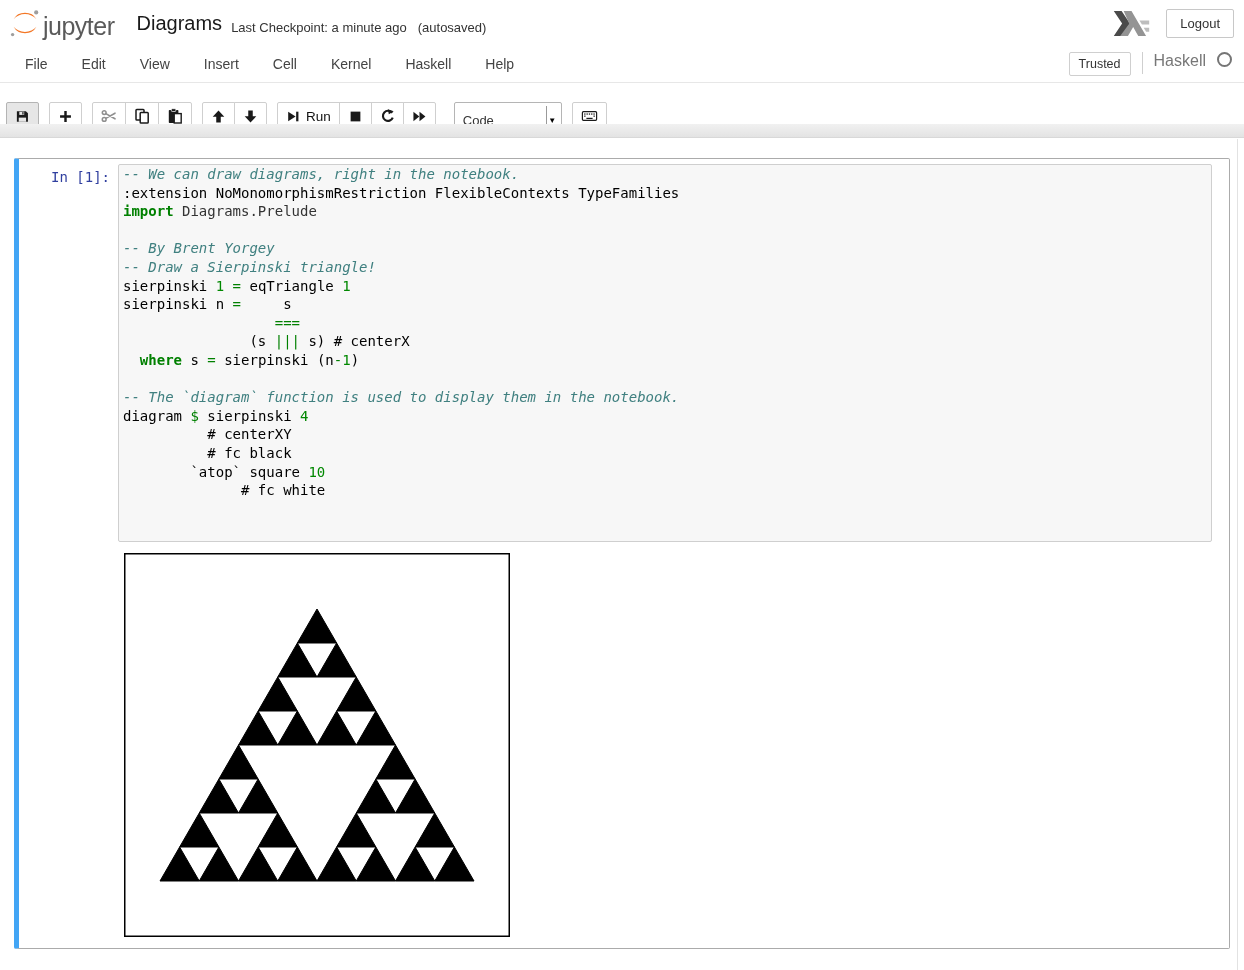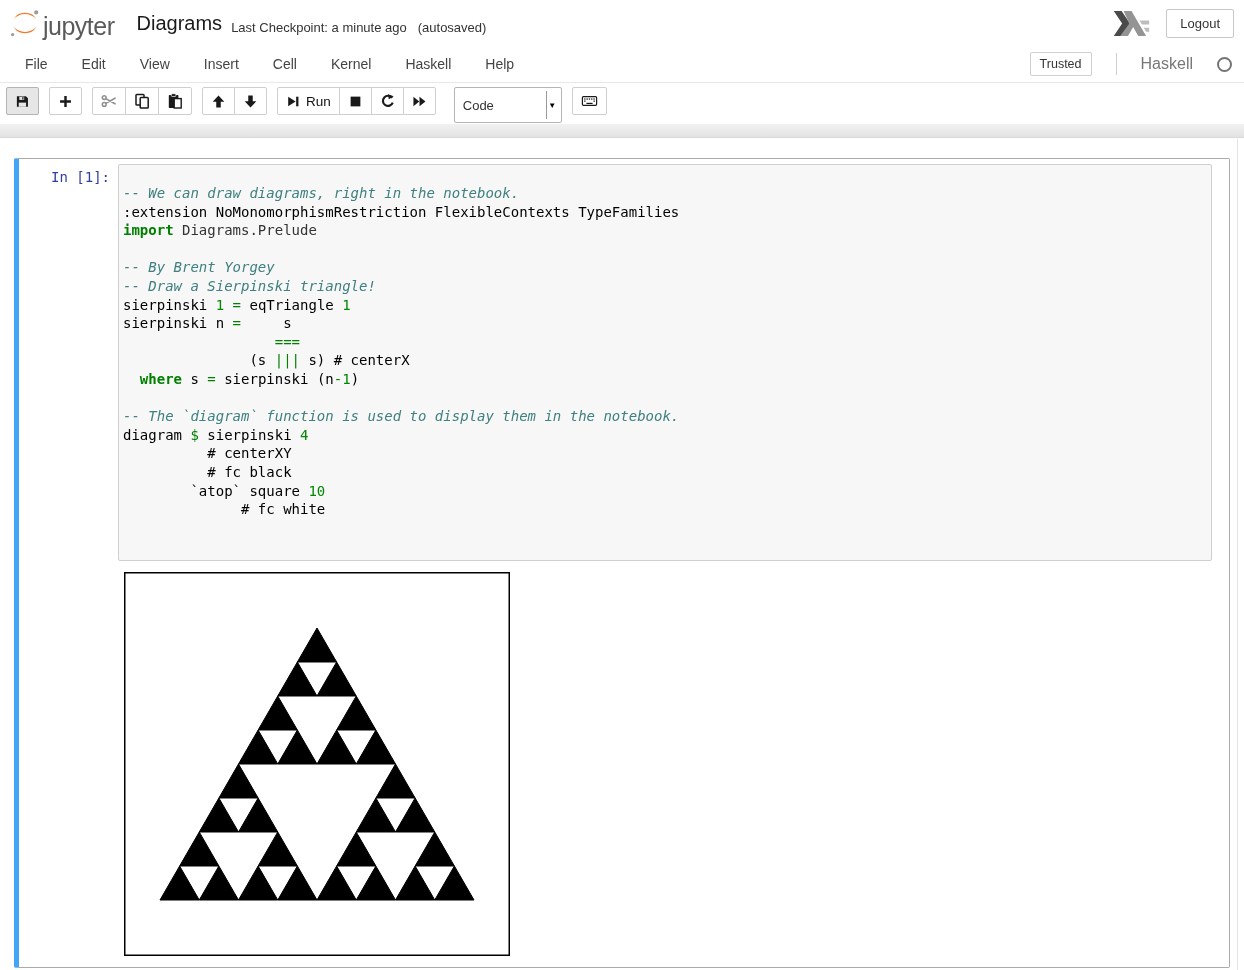--- a/index.html
+++ b/index.html
@@ -20,30 +20,30 @@
   .autosaved { font-size:13px; color:#333; margin-left:2px; }
   .header-right { margin-left:auto; display:flex; align-items:center; gap:16px; padding-right:2px; }
   .logout-btn { border:1px solid #c8c8c8; border-radius:2px; background:#fff;
     padding:6px 13px; font-size:13px; color:#333; cursor:pointer; }
 
   
   .menubar { position:absolute; top:46px; left:0; right:0; height:37px;
     border-bottom:1px solid #e7e7e7; display:flex; align-items:center; padding:0 8px; }
   .menus { display:flex; }
   .menu-item { padding:9px 17px; font-size:14px; color:#444; cursor:pointer; }
-  .menubar-right { margin-left:auto; display:flex; align-items:center; gap:24px; padding-right:4px; }
+  .menubar-right { margin-left:auto; display:flex; align-items:flex-start; gap:11px; padding-right:4px; }
   .trusted { border:1px solid #cfcfcf; border-radius:2px; padding:4px 9px;
     font-size:12.5px; color:#333; background:#fff; }
   .kernel-divider { width:1px; height:22px; background:#cfcfcf; }
   .kernel-name { font-size:16px; color:#777; }
   .kernel-status { width:15px; height:15px; border:2px solid #757575; border-radius:50%; background:transparent; }
 
   
   .toolbar { position:absolute; top:84px; left:0; right:0; height:40px;
-    display:flex; align-items:flex-start; padding:3px 6px 0 6px; gap:10px; }
+    display:flex; align-items:flex-start; padding:18px 6px 0 6px; gap:10px; }
   .btn-group { display:flex; }
   .tb-btn { height:28px; min-width:33px; background:#fff; border:1px solid #cfcfcf;
     border-radius:2px; display:flex; align-items:center; justify-content:center;
     padding:0 8px; color:#1a1a1a; cursor:pointer; }
   .btn-group .tb-btn:not(:first-child){ margin-left:-1px; border-top-left-radius:0; border-bottom-left-radius:0; }
   .btn-group .tb-btn:not(:last-child){ border-top-right-radius:0; border-bottom-right-radius:0; }
   .tb-btn.active { background:#e6e6e6; border-color:#b4b4b4; }
   .tb-btn svg { display:block; }
   .run-label { margin-left:6px; font-size:13.5px; color:#111; }
   .cut-color { color:#8f8f8f; }
@@ -61,21 +61,21 @@
   .notebook { position:absolute; top:139px; left:0; right:0; bottom:0; background:#fff; }
   .container-edge { position:absolute; top:0; bottom:0; right:6px; width:1px; background:#e2e2e2; }
 
   .cell { position:absolute; left:14px; top:19px; width:1216px;
     border:1px solid #ababab; border-left:5px solid #42A5F5; border-radius:2px;
     background:#fff; padding:5px; }
   .input-row { display:flex; }
   .prompt-col { width:94px; flex:none; text-align:right; padding:5px 8px 0 0;
     font-family:"DejaVu Sans Mono", monospace; font-size:14px; color:#303F9F; }
   .input-area { flex:1; margin-right:12px; border:1px solid #cfcfcf; border-radius:2px;
-    background:#f7f7f7; padding:19px 4px 4px 4px; cursor:text; }
+    background:#f7f7f7; padding:0 4px 4px 4px; cursor:text; }
   .code-pre { margin:0; font-family:"DejaVu Sans Mono", monospace; font-size:14px;
     line-height:18.6px; color:#000; }
   .code-line { white-space:pre; min-height:18.6px; }
   .tok-c { color:#408080; font-style:italic; }
   .tok-k { color:#008000; font-weight:bold; }
   .tok-n { color:#080; }
   .tok-o { color:#008000; }
   .tok-v { color:#333; }
 
   .output-row { display:flex; margin-top:6px; }

